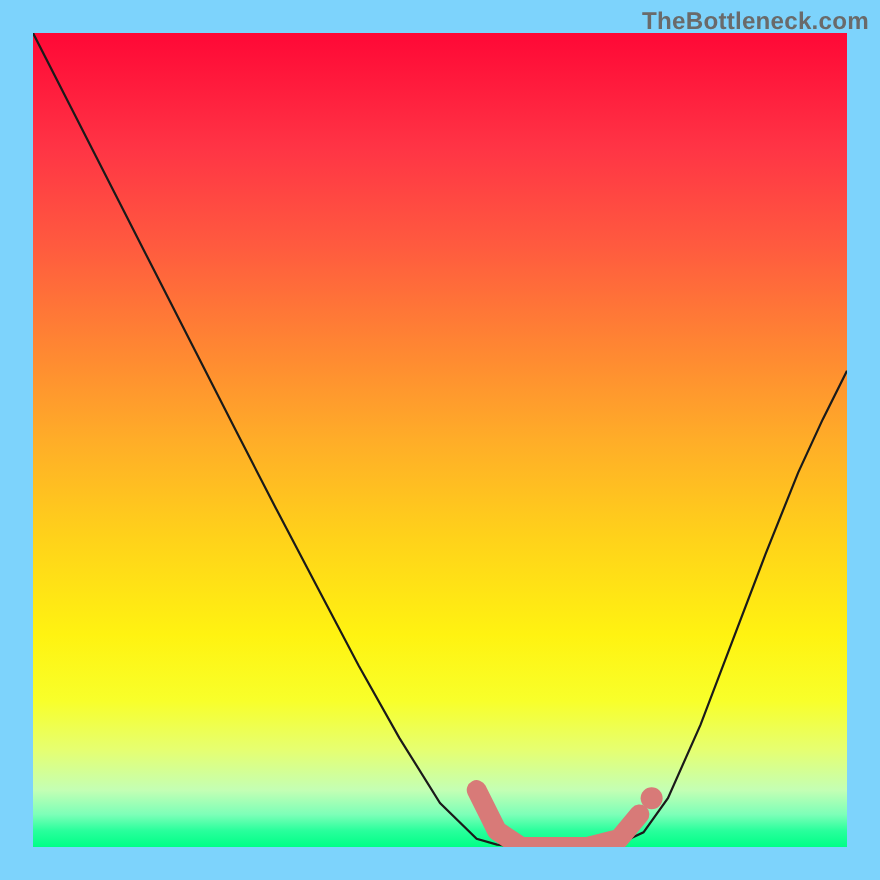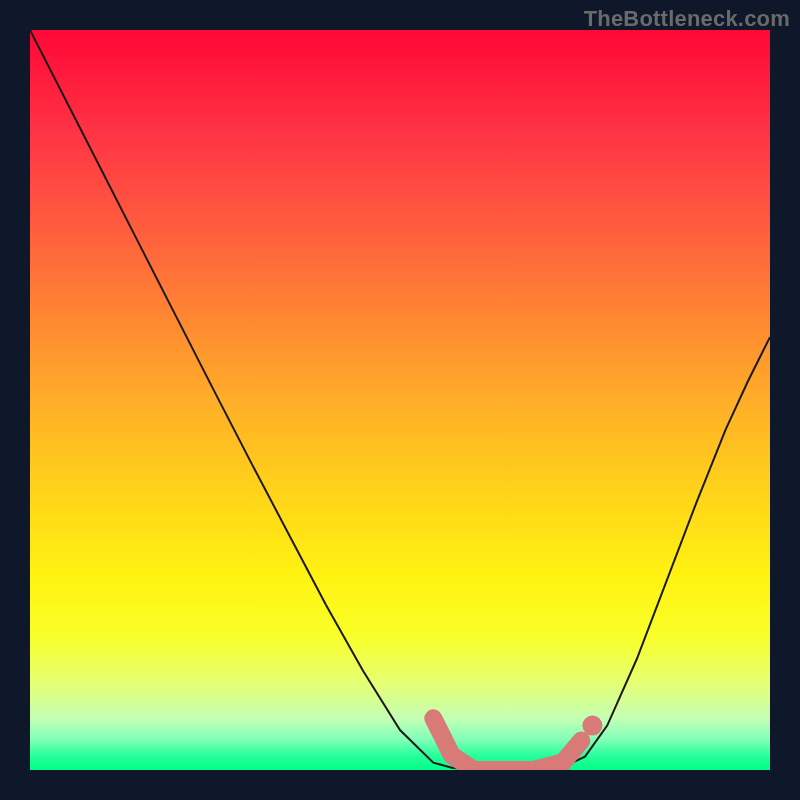--- a/index.html
+++ b/index.html
@@ -7,21 +7,21 @@
     padding: 0;
     width: 800px;
     height: 800px;
     background: #000;
     overflow: hidden;
   }
   .stage {
     position: relative;
     width: 800px;
     height: 800px;
-    background: #0f172a;
+    background: #7dd3fc;
   }
   .plot-area {
     position: absolute;
     left: 30px;
     top: 30px;
     width: 740px;
     height: 740px;
     overflow: hidden;
   }
   .gradient {

